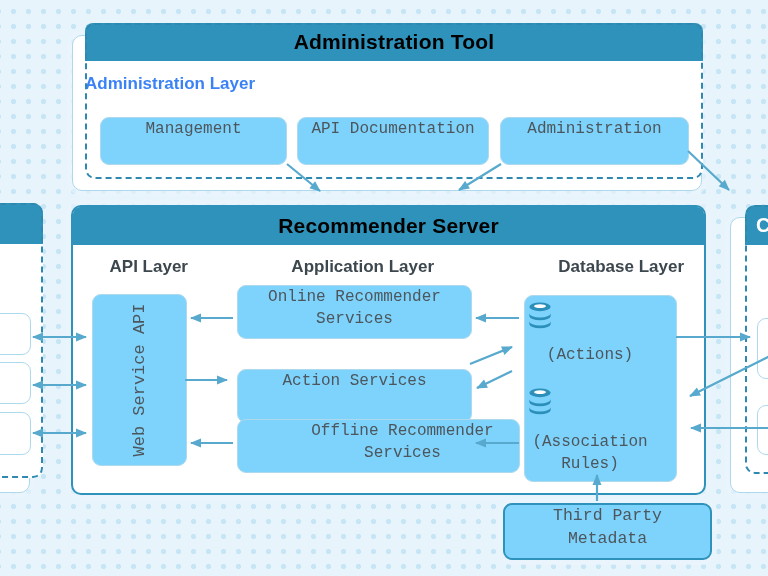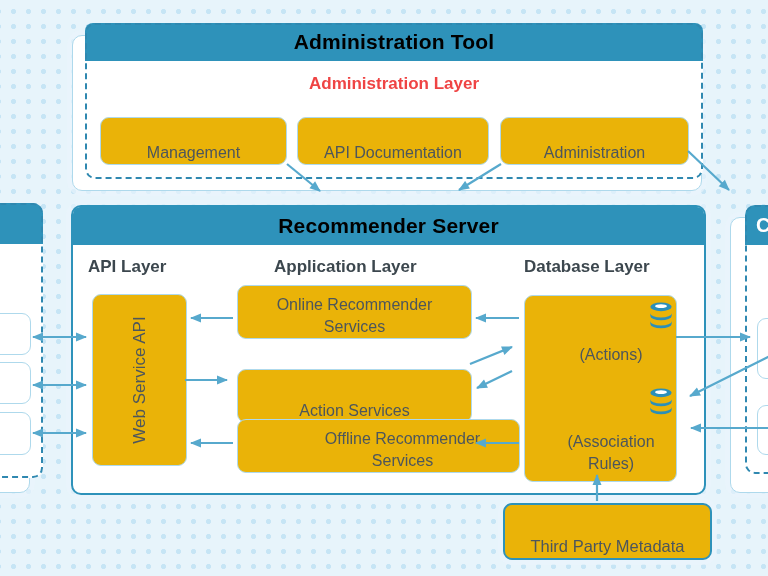--- a/index.html
+++ b/index.html
@@ -34,27 +34,27 @@
     position:absolute; left:71px; top:205px; width:631px; height:286px;
     background:#fff; border:2.5px solid #2e92ba; border-radius:10px;
     box-shadow:0 0 0 5px rgba(233,245,252,0.65);
   }
   .server-header{
     position:absolute; top:0; left:0; right:0; height:38px; background:#2e92ba;
     border-radius:7px 7px 0 0;
   }
   .col-title{
     position:absolute; top:48px; height:24px; font-size:17px; font-weight:700;
-    color:#3c474e; text-align:left; line-height:24px; white-space:nowrap;
+    color:#3c474e; text-align:right; line-height:24px; white-space:nowrap;
   }
   
   .node{
-    position:absolute; background:#eab308; border:1.5px solid #aed9ec; border-radius:9px;
-    display:flex; align-items:flex-end; justify-content:center; text-align:center;
-    font-size:16px; color:#4d565c; line-height:1.38;
+    position:absolute; background:#7dd3fc; border:1.5px solid #aed9ec; border-radius:9px;
+    display:flex; align-items:flex-start; justify-content:center; text-align:center;
+    font-size:16px; color:#4d565c; line-height:1.38;font-family:Liberation Mono, monospace;
   }
   .node .inner{ width:92%; }
   .tpm{
     border:2.5px solid #2e92ba; border-radius:9px; font-size:16.5px;
     box-shadow:0 0 0 5px rgba(233,245,252,0.65);
   }
   .wsa-label{
     position:absolute; top:50%; left:50%;
     transform:translate(-50%,-50%) rotate(-90deg);
     white-space:nowrap; font-size:17px; color:#4d565c;
@@ -90,21 +90,21 @@
     </div>
     <div class="mini" style="left:12px; top:113px; width:55px; height:59px;"></div>
     <div class="mini" style="left:12px; top:200px; width:55px; height:48px;"></div>
   </div>
 
   <div class="solid-box" style="left:72px; top:35px; width:628px; height:154px;"></div>
   <div class="dashed-frame" style="left:85px; top:23px; width:618px; height:156px;">
     <div class="frame-header" style="height:38px;">
       <span class="frame-title">Administration Tool</span>
     </div>
-    <div style="position:absolute; top:51px; left:0; right:0; text-align:center; font-size:17px; font-weight:700; color:#ef4444;">Administration Layer</div>
+    <div style="position:absolute; top:51px; left:0; right:0; font-size:17px; font-weight:700; color:#3b82f6;">Administration Layer</div>
     <div class="node" style="left:15px; top:94px; width:185px; height:46px;">
       <span class="inner">Management</span>
     </div>
     <div class="node" style="left:212px; top:94px; width:190px; height:46px;">
       <span class="inner">API Documentation</span>
     </div>
     <div class="node" style="left:415px; top:94px; width:187px; height:46px;">
       <span class="inner">Administration</span>
     </div>
   </div>

